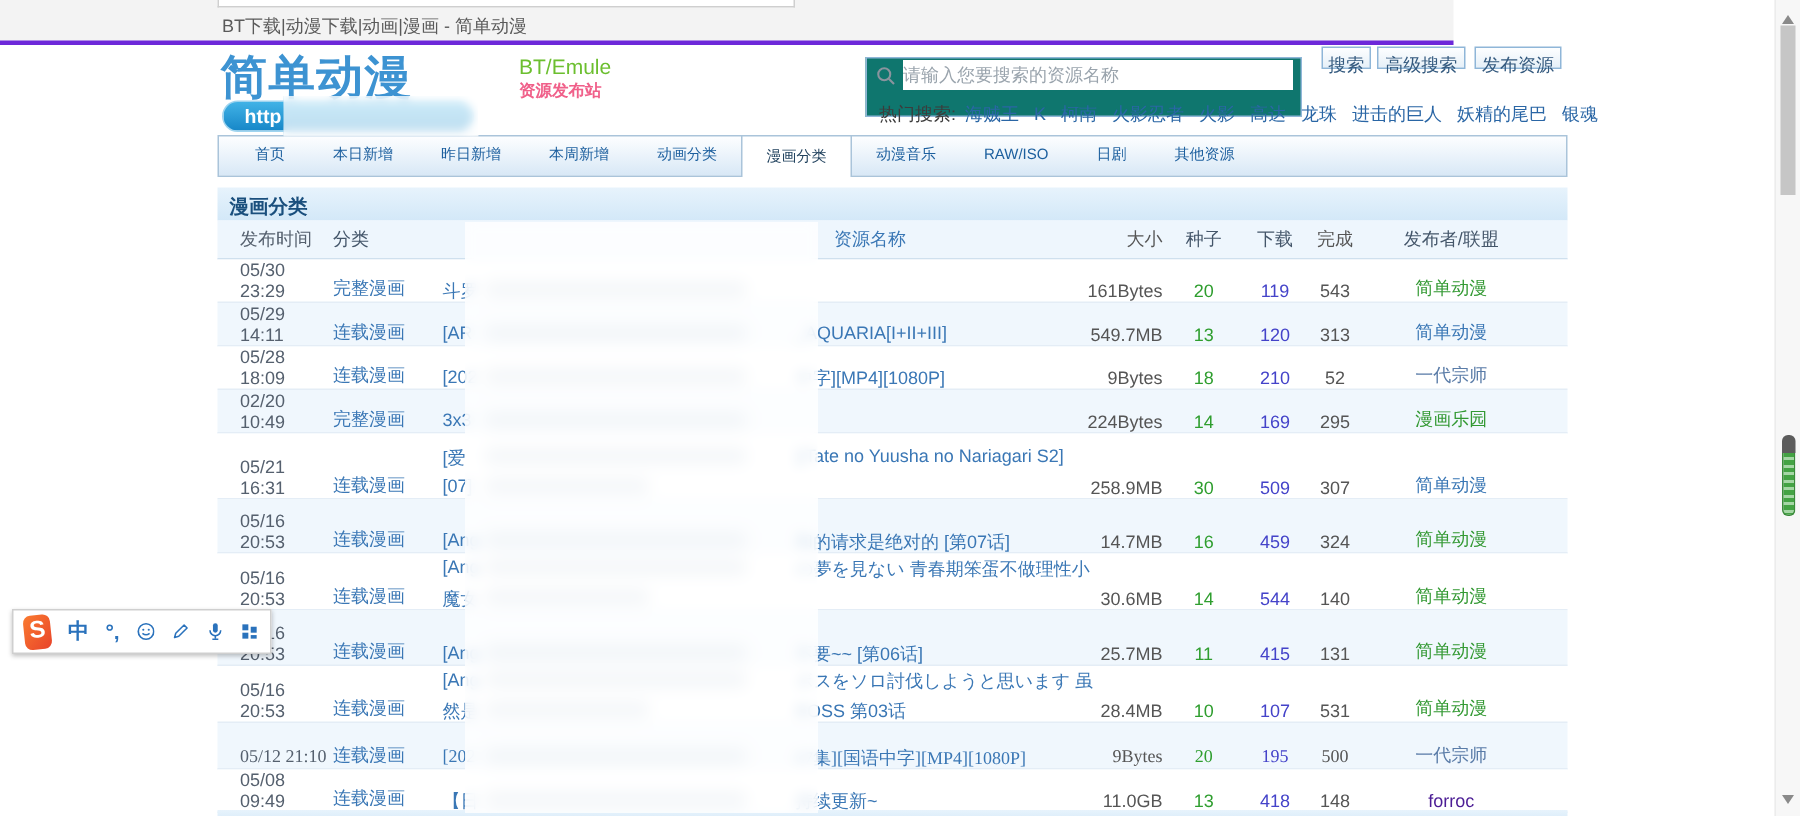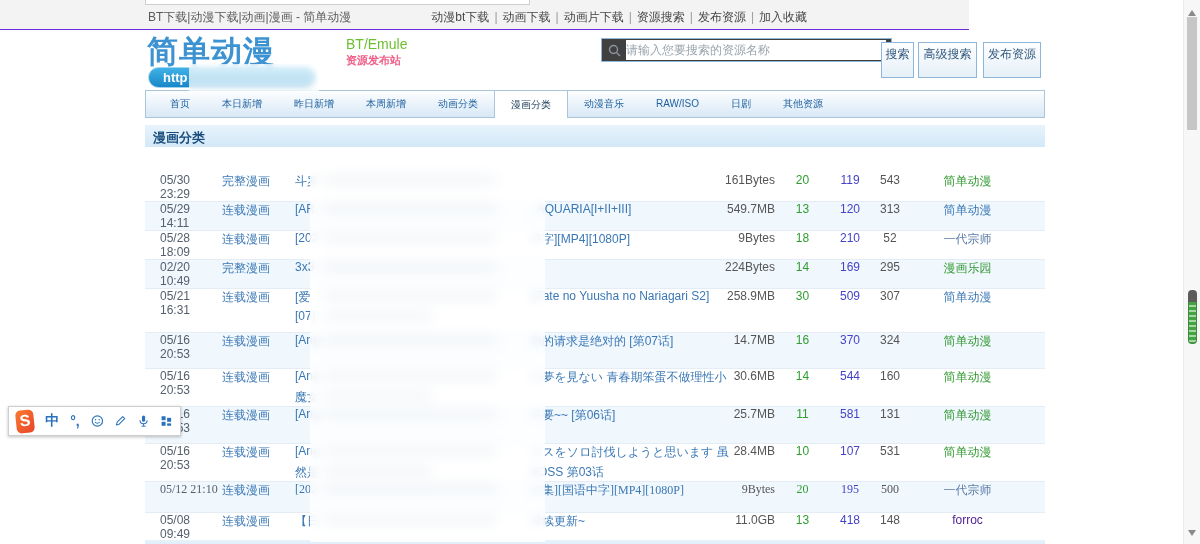--- a/index.html
+++ b/index.html
@@ -2,47 +2,47 @@
 <html><head>
 <meta charset="utf-8">
 <style>
   * { margin:0; padding:0; box-sizing:border-box; }
   html,body { width:1200px; height:544px; }
   body { position:relative; overflow:hidden; background:#fff;
          font-family:"Liberation Sans","DejaVu Sans",sans-serif; font-size:12px; color:#444; }
   a { text-decoration:none; cursor:pointer; }
 
   
-  .topbar { position:absolute; left:0; top:0; width:969px; height:30px; background:#f3f3f3; border-bottom:1px solid #6d28d9; }
+  .topbar { position:absolute; left:0; top:0; width:969px; height:30px; background:#f3f3f3; border-bottom:3px solid #6d28d9; }
   .top-partial { position:absolute; left:145px; top:0; width:385px; height:5px; background:#fff; border:1px solid #cfcfcf; border-top:none; }
   .top-title { position:absolute; left:148px; top:9px; color:#5a5a5a; }
   .top-links { position:absolute; right:162px; top:9px; color:#474747; white-space:nowrap; }
   .top-links a { color:#474747; }
   .sep { color:#9b9b9b; margin:0 5px; }
 
   
   .content { position:absolute; left:145px; top:30px; width:900px; height:514px; }
 
   
   .site-name { position:absolute; left:2px; top:1px; font-size:31px; font-weight:bold; color:#3d93d2; letter-spacing:1px; }
   .tag1 { position:absolute; left:201px; top:6px;  font-size:14px; font-weight:normal; color:#6cbf2f; }
   .tag2 { position:absolute; left:201px; top:23px; font-size:11px; font-weight:bold; color:#f0608a; }
   .url-pill { position:absolute; left:3px; top:37px; width:168px; height:21px; border-radius:11px;
               background:linear-gradient(#41b2e6,#1787c8); border:1px solid #9fd4ef;
               color:#fff; font-weight:bold; font-size:13px; line-height:19px; padding-left:14px; }
   .pill-fog { position:absolute; left:44px; top:34px; width:130px; height:27px;
               background:rgba(255,255,255,.72); backdrop-filter:blur(3px); z-index:4; }
 
   
-  .search-box { position:absolute; left:456px; top:8px; width:291px; height:24px; border:1px solid #8fb6d8; background:#404040; }
+  .search-box { position:absolute; left:432px; top:8px; width:291px; height:40px; border:1px solid #8fb6d8; background:#0f766e; }
   .search-box input { position:absolute; left:24px; top:1px; width:260px; height:20px; border:none; outline:none;
                       font-family:inherit; font-size:12px; color:#444; }
   .search-box input::placeholder { color:#9aa4ad; }
   .mag { position:absolute; left:6px; top:5px; }
-  .btn { position:absolute; top:12px; height:36px; border:1px solid #8fb6d8;
+  .btn { position:absolute; top:1px; height:15px; border:1px solid #8fb6d8;
          background:linear-gradient(#fdfeff,#e6f0f8); color:#33597e; text-align:center; line-height:22px; cursor:pointer; }
   .btn-search { left:736px; width:33px; }
   .btn-adv    { left:773px; width:59px; }
   .btn-pub    { left:838px; width:58px; }
 
   
   .hot { position:absolute; left:441px; top:38px; white-space:nowrap; }
   .hot .lbl { color:#3c3c3c; margin-right:6px; }
   .hot a { color:#2a66a5; margin-right:10px; }
 
@@ -58,21 +58,21 @@
   .sec { position:absolute; left:0; top:95px; width:900px; height:22px;
          background:linear-gradient(#e7f3fc,#d3e8f8); }
   .sec-title { position:absolute; left:8px; top:4px; font-size:13px; font-weight:bold; color:#1a4f7d; }
   .sec-links { position:absolute; right:8px; top:5px; }
   .sec-links a { color:#2a66a5; }
 
   
   .thead { position:absolute; left:0; top:117px; width:900px; height:26px; background:#eef6fd;
            border-bottom:1px solid #cfe0ee; display:flex; align-items:center; color:#44566a; }
   .rows { position:absolute; left:0; top:143px; width:900px; }
-  .tr { display:flex; align-items:flex-start; border-bottom:1px solid #e4edf6; min-height:29px; background:#fff; }
+  .tr { display:flex; align-items:flex-end; border-bottom:1px solid #e4edf6; min-height:29px; background:#fff; }
   .tr:nth-child(even) { background:#f0f7fd; }
   .tr:nth-child(5) { min-height:44px; }
   .tr:nth-child(6) { min-height:36px; }
   .tr:nth-child(7) { min-height:38px; }
   .tr:nth-child(8) { min-height:37px; }
   .tr:nth-child(9) { min-height:38px; }
   .tr:nth-child(10){ min-height:31px;font-family:Liberation Serif, serif; }
   .td { flex:none; }
   .c-date { width:77px; padding-left:15px; color:#55606e; }
   .c-cat  { width:73px; }
@@ -116,21 +116,20 @@
   .sb-cap  { height:12px; background:#5c5c5c; border-radius:4px 4px 0 0; }
   .sb-body { height:42px; border:1px solid #3a8a3a; border-top:none; border-radius:0 0 4px 4px;
              background:repeating-linear-gradient(#44a344 0 3px,#a5d6a5 3px 5px); }
 </style>
 </head>
 <body>
 
 <div class="topbar">
   <div class="top-partial"></div>
   <div class="top-title">BT下载|动漫下载|动画|漫画 - 简单动漫</div>
-  <div class="top-links"><a>动漫bt下载</a><span class="sep">|</span><a>动画下载</a><span class="sep">|</span><a>动画片下载</a><span class="sep">|</span><a>资源搜索</a><span class="sep">|</span><a>发布资源</a><span class="sep">|</span><a>加入收藏</a></div>
 </div>
 
 <div class="content">
 
   <div class="site-name">简单动漫</div>
   <div class="tag1">BT/Emule</div>
   <div class="tag2">资源发布站</div>
   <div class="url-pill">http</div>
   <div class="pill-fog"></div>
 
@@ -138,38 +137,51 @@
     <svg class="mag" width="13" height="13" viewBox="0 0 13 13">
       <circle cx="5.5" cy="5.5" r="4" fill="none" stroke="#8a949e" stroke-width="1.4"></circle>
       <line x1="8.5" y1="8.5" x2="12" y2="12" stroke="#8a949e" stroke-width="1.4"></line>
     </svg>
     <input type="text" placeholder="请输入您要搜索的资源名称" style="">
   </div>
   <div class="btn btn-search">搜索</div>
   <div class="btn btn-adv">高级搜索</div>
   <div class="btn btn-pub">发布资源</div>
 
+  <div class="hot">
+    <span class="lbl">热门搜索:</span><span><a>海贼王</a><a>K</a><a>柯南</a><a>火影忍者</a><a>火影</a><a>高达</a><a>龙珠</a><a>进击的巨人</a><a>妖精的尾巴</a><a>银魂</a></span>
+  </div>
 
   <div class="tabbar">
       <div class="tab">首页</div>
       <div class="tab">本日新增</div>
       <div class="tab">昨日新增</div>
       <div class="tab">本周新增</div>
       <div class="tab">动画分类</div>
       <div class="tab active">漫画分类</div>
       <div class="tab">动漫音乐</div>
       <div class="tab">RAW/ISO</div>
       <div class="tab">日剧</div>
       <div class="tab">其他资源</div>
     </div>
 
   <div class="sec">
     <div class="sec-title">漫画分类</div>
   </div>
 
+  <div class="thead">
+    <div class="td c-date">发布时间</div>
+    <div class="td c-cat">分类</div>
+    <div class="td c-name h-name">资源名称</div>
+    <div class="td c-size">大小</div>
+    <div class="td c-seed" style="color:#44566a">种子</div>
+    <div class="td c-dl" style="color:#44566a">下载</div>
+    <div class="td c-done">完成</div>
+    <div class="td c-pub" style="color:#44566a">发布者/联盟</div>
+  </div>
 
   <div class="rows">
   <div class="tr">
     <div class="td c-date">05/30 23:29</div>
     <div class="td c-cat"><a>完整漫画</a></div>
     <div class="td c-name">
       <div class="nl nl1">
             <span class="pre">斗罗</span>
             <span class="blob"></span>
             <span class="suf"></span>
@@ -265,21 +277,21 @@
     <div class="td c-name">
       <div class="nl nl1">
             <span class="pre">[Ang</span>
             <span class="blob"></span>
             <span class="suf">和的请求是绝对的 [第07话]</span>
           </div>
 
     </div>
     <div class="td c-size">14.7MB</div>
     <div class="td c-seed">16</div>
-    <div class="td c-dl">370</div>
+    <div class="td c-dl">459</div>
     <div class="td c-done">324</div>
     <div class="td c-pub"><a style="color: rgb(51, 153, 51);">简单动漫</a></div>
   </div>
 
   <div class="tr">
     <div class="td c-date">05/16 20:53</div>
     <div class="td c-cat"><a>连载漫画</a></div>
     <div class="td c-name">
       <div class="nl nl1">
             <span class="pre">[Ang</span>
@@ -288,38 +300,38 @@
           </div>
       <div class="nl nl2">
             <span class="pre">魔女</span>
             <span class="blob"></span>
             <span class="suf"></span>
           </div>
     </div>
     <div class="td c-size">30.6MB</div>
     <div class="td c-seed">14</div>
     <div class="td c-dl">544</div>
-    <div class="td c-done">160</div>
+    <div class="td c-done">140</div>
     <div class="td c-pub"><a style="color: rgb(51, 153, 51);">简单动漫</a></div>
   </div>
 
   <div class="tr">
     <div class="td c-date">05/16 20:53</div>
     <div class="td c-cat"><a>连载漫画</a></div>
     <div class="td c-name">
       <div class="nl nl1">
             <span class="pre">[Ang</span>
             <span class="blob"></span>
             <span class="suf">不要~~ [第06话]</span>
           </div>
 
     </div>
     <div class="td c-size">25.7MB</div>
     <div class="td c-seed">11</div>
-    <div class="td c-dl">581</div>
+    <div class="td c-dl">415</div>
     <div class="td c-done">131</div>
     <div class="td c-pub"><a style="color: rgb(51, 153, 51);">简单动漫</a></div>
   </div>
 
   <div class="tr">
     <div class="td c-date">05/16 20:53</div>
     <div class="td c-cat"><a>连载漫画</a></div>
     <div class="td c-name">
       <div class="nl nl1">
             <span class="pre">[Ang</span>

